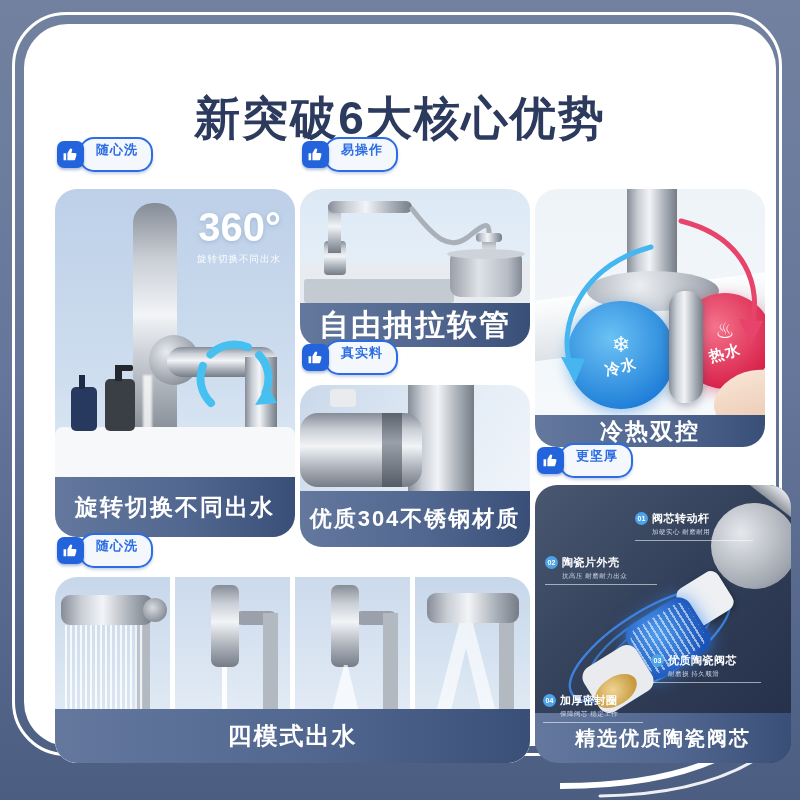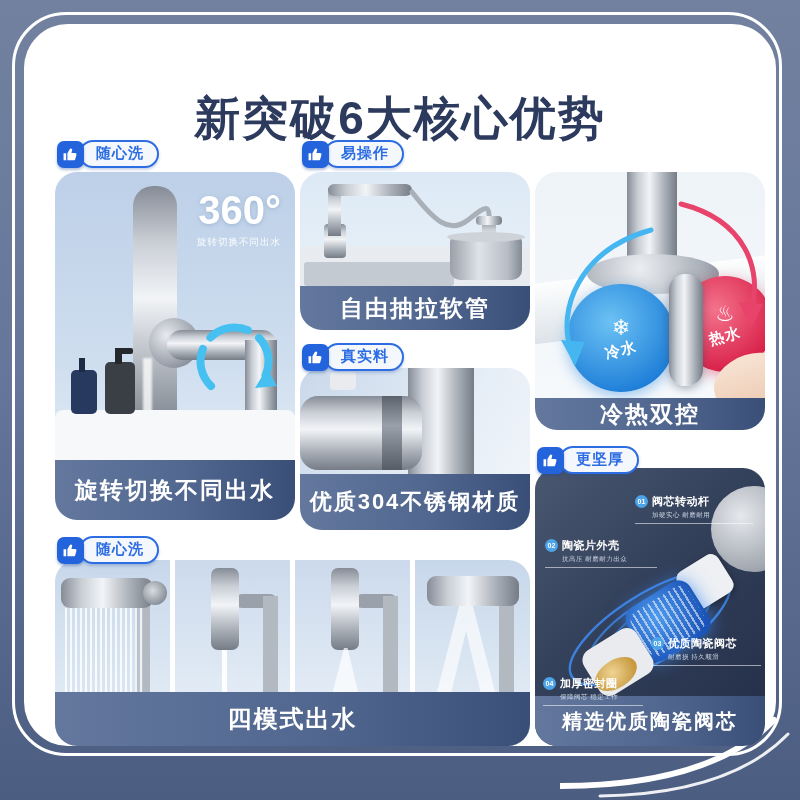--- a/index.html
+++ b/index.html
@@ -9,25 +9,25 @@
   .ring{position:absolute;left:12px;top:12px;width:770px;height:744px;border:3px solid #fff;
     border-radius:54px;box-sizing:border-box;}
   .card{position:absolute;left:24px;top:24px;width:752px;height:722px;background:#fff;
     border-radius:44px;}
   .title{position:absolute;left:0;top:62px;width:100%;text-align:center;
     font-size:46px;font-weight:800;color:#2b3a5d;letter-spacing:2px;margin-top:26px;}
   
   .badge{position:absolute;display:flex;align-items:center;z-index:30;height:28px;}
   .badge-ic{width:27px;height:27px;background:#2364dd;border-radius:7px;display:flex;
     align-items:center;justify-content:center;z-index:2;box-shadow:0 2px 3px rgba(30,70,150,.35);}
-  .badge-pill{margin-left:-5px;padding:2px 13px 3px 15px;border:2px solid #2d6de3;border-radius:15px;
-    background:#f4f8fd;color:#2d6de3;font-size:15px;font-weight:700;letter-spacing:1px;
+  .badge-pill{margin-left:-5px;padding:2px 13px 11px 15px;border:2px solid #2d6de3;border-radius:15px;
+    background:#f4f8fd;color:#2d6de3;font-size:13px;font-weight:700;letter-spacing:1px;
     box-shadow:0 2px 3px rgba(40,80,160,.25);}
   
-  .panel{position:absolute;border-radius:22px;overflow:hidden;}
+  .panel{position:absolute;border-radius:22px;overflow:hidden;margin-top:17px;}
   .cap{position:absolute;left:0;right:0;bottom:0;display:flex;align-items:center;justify-content:center;
     background:linear-gradient(90deg,#64789e 0%,#51678f 55%,#3a4f78 100%);
     color:#fff;font-weight:700;letter-spacing:2px;z-index:20;}
   .silver{background:linear-gradient(90deg,#868c96 0%,#c9ced5 22%,#f2f4f7 45%,#aab0b8 75%,#767c86 100%);}
   .silverv{background:linear-gradient(180deg,#868c96 0%,#c9ced5 22%,#f2f4f7 45%,#aab0b8 75%,#767c86 100%);}
   .abs{position:absolute;}
   
   .callout{position:absolute;z-index:25;color:#fff;}
   .co-row{display:flex;align-items:center;gap:4px;}
   .co-num{width:13px;height:13px;border-radius:50%;background:#4da3e8;color:#fff;font-size:7px;
@@ -84,21 +84,21 @@
     <div class="abs silverv" style="left:28px;top:16px;width:13px;height:48px;"></div>
     <div class="abs silver" style="left:28px;top:12px;width:84px;height:12px;border-radius:6px;"></div>
     <svg class="abs" style="left:0;top:0;" width="230" height="112" viewBox="0 0 230 112">
       <path d="M112 20 C 135 50, 150 62, 168 48 S 190 30, 189 52" stroke="#aab0b8" stroke-width="5" fill="none" stroke-linecap="round"></path>
     </svg>
     <div class="abs silverv" style="left:182px;top:48px;width:14px;height:42px;border-radius:4px;"></div>
     <div class="abs silver" style="left:176px;top:44px;width:26px;height:9px;border-radius:4px;"></div>
     <div class="abs" style="left:187px;top:88px;width:4px;height:18px;background:rgba(255,255,255,.95);"></div>
     <div class="abs" style="left:150px;top:64px;width:72px;height:44px;border-radius:6px 6px 10px 10px;background:linear-gradient(90deg,#9aa0a9,#dfe3e8 40%,#b7bdc5 80%,#848a94);"></div>
     <div class="abs" style="left:147px;top:60px;width:78px;height:10px;border-radius:50%;background:#ced3d9;"></div>
-    <div class="cap" style="height:44px;font-size:23px;">
+    <div class="cap" style="height:44px;font-size:30px;">
       <span>自由抽拉软管</span>
     </div>
   </div>
 
   <div class="panel" style="left:300px;top:368px;width:230px;height:162px;background:linear-gradient(120deg,#c9d8ea 0%,#e6eef7 60%,#f2f6fa 100%);">
     <div class="abs silver" style="left:108px;top:0;width:66px;height:162px;"></div>
     <div class="abs silverv" style="left:0;top:28px;width:122px;height:74px;border-radius:18px;"></div>
     <div class="abs" style="left:82px;top:28px;width:20px;height:74px;background:linear-gradient(180deg,#5c626c,#9aa0a9 40%,#565c66);"></div>
     <div class="abs" style="left:30px;top:4px;width:26px;height:18px;background:#e9ebee;border-radius:4px;"></div>
     <div class="cap" style="height:56px;font-size:22px;">
@@ -126,21 +126,21 @@
     <svg class="abs" style="left:140px;top:18px;z-index:10;" width="90" height="150" viewBox="0 0 90 150">
       <path d="M6 14 C 70 30, 88 80, 76 120" stroke="#e8436a" stroke-width="5" fill="none" stroke-linecap="round"></path>
       <path d="M64 112 L76 138 L88 114 Z" fill="#e8436a"></path>
     </svg>
     <div class="abs" style="left:178px;top:182px;width:80px;height:56px;border-radius:50% 50% 40% 40%;background:linear-gradient(180deg,#f7e3d3,#eccab2);transform:rotate(-18deg);z-index:11;"></div>
     <div class="cap" style="height:32px;font-size:23px;">
       <span>冷热双控</span>
     </div>
   </div>
 
-  <div class="panel" style="left:535px;top:468px;width:230px;height:278px;background:linear-gradient(135deg,#4a5770 0%,#33405a 45%,#232e47 100%);">
+  <div class="panel" style="left:535px;top:468px;width:230px;height:278px;background:linear-gradient(135deg,#4a5770 0%,#33405a 45%,#232e47 100%);padding-left:26px;">
     <div class="abs" style="left:150px;top:-26px;width:150px;height:30px;background:linear-gradient(180deg,#b9bec6,#f0f2f4 40%,#8d939c);transform:rotate(38deg);"></div>
     <div class="abs" style="left:176px;top:18px;width:86px;height:86px;border-radius:50%;background:radial-gradient(circle at 35% 35%,#e6e8ec,#a0a6af 70%,#757b85);"></div>
     <svg class="abs" style="left:0;top:60px;" width="230" height="200" viewBox="0 0 230 200">
       <g transform="rotate(-32 115 100)" fill="none" stroke="#3f8df5">
         <ellipse cx="115" cy="100" rx="92" ry="34" stroke-width="2.4" opacity=".85"></ellipse>
         <ellipse cx="115" cy="100" rx="70" ry="26" stroke-width="2.2" opacity=".7"></ellipse>
         <ellipse cx="115" cy="100" rx="48" ry="18" stroke-width="2" opacity=".55"></ellipse>
       </g>
     </svg>
     <div class="abs" style="left:146px;top:92px;width:48px;height:44px;background:#eef0f3;border-radius:9px;transform:rotate(-32deg);box-shadow:0 2px 6px rgba(0,0,0,.35);"></div>

